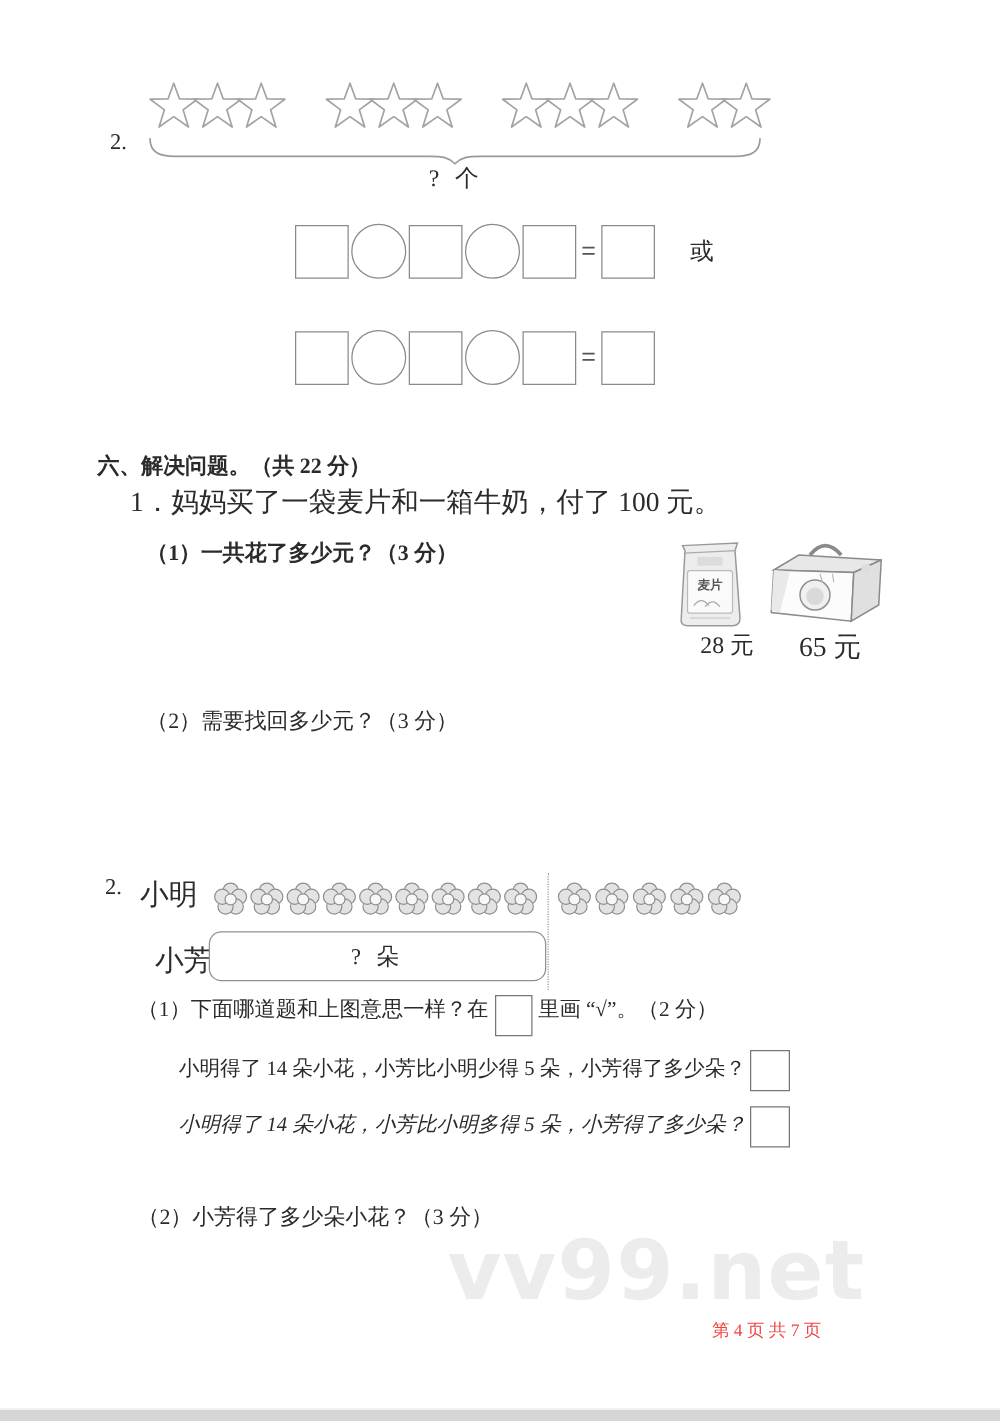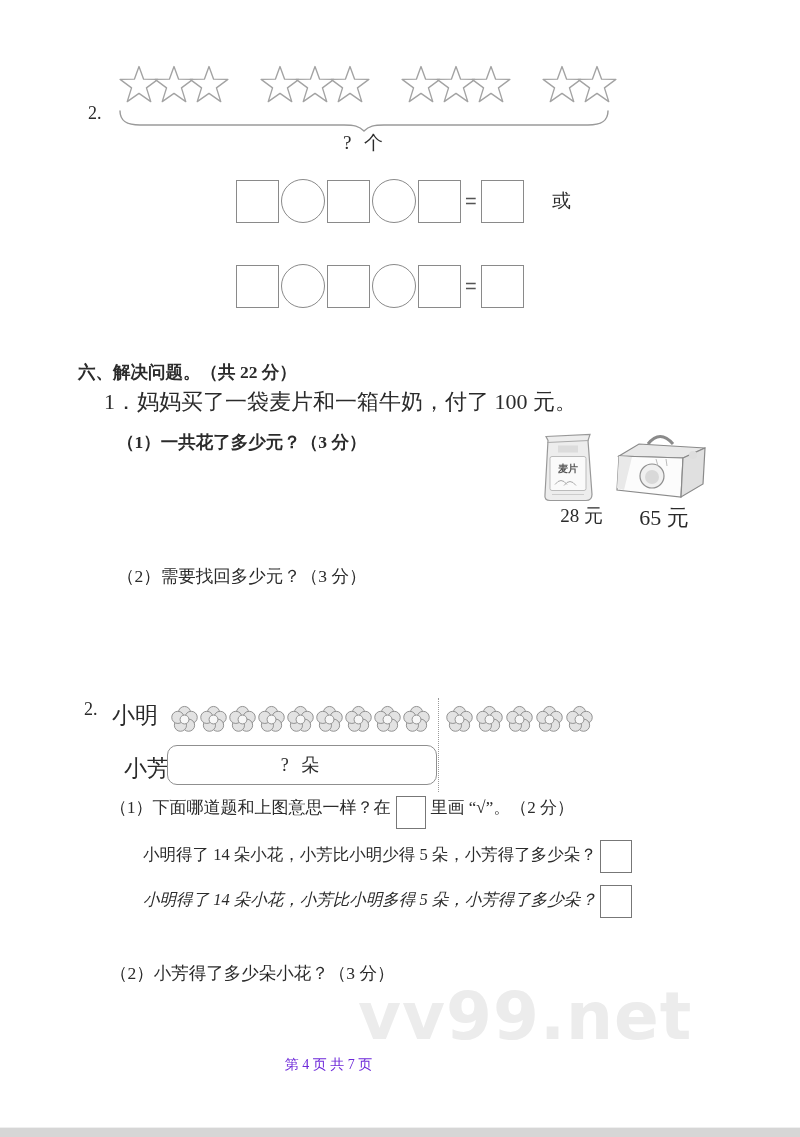--- a/index.html
+++ b/index.html
@@ -57,21 +57,21 @@
   .option1 { left:143px; top:844px; font-size:16.5px; }
   .option2 { left:143px; top:889px; font-size:16.5px;font-style:italic; }
   .checkbox { width:32px; height:33px; border:1.8px solid #777; background:#fff; box-sizing:border-box; }
   .checkbox1 { left:600px; top:840px; }
   .checkbox2 { left:600px; top:885px; }
   .p2-q2 { left:110px; top:934px; font-size:17.5px;margin-top:27px; }
 
   
   .watermark { left:358px; top:978px; font-family:"DejaVu Sans","Liberation Sans",sans-serif;
                font-weight:bold; font-size:66px; color:#ececec; letter-spacing:1px; user-select:none; }
-  .footer { left:0; top:1056px; width:657px; text-align:center; font-size:14px; color:#6d28d9; }
+  .footer { left:0; top:1056px; width:657px; text-align:right; font-size:14px; color:#ef4444; }
   .bottom-band { left:0; top:1127px; width:800px; height:10px; background:#d6d6d6; border-top:1px solid #efefef; }
 </style>
 </head>
 <body>
 
 <div class="page">
 
   <div class="abs num2-label">2.</div>
   <div class="abs star-row">
       <div class="star-group">

